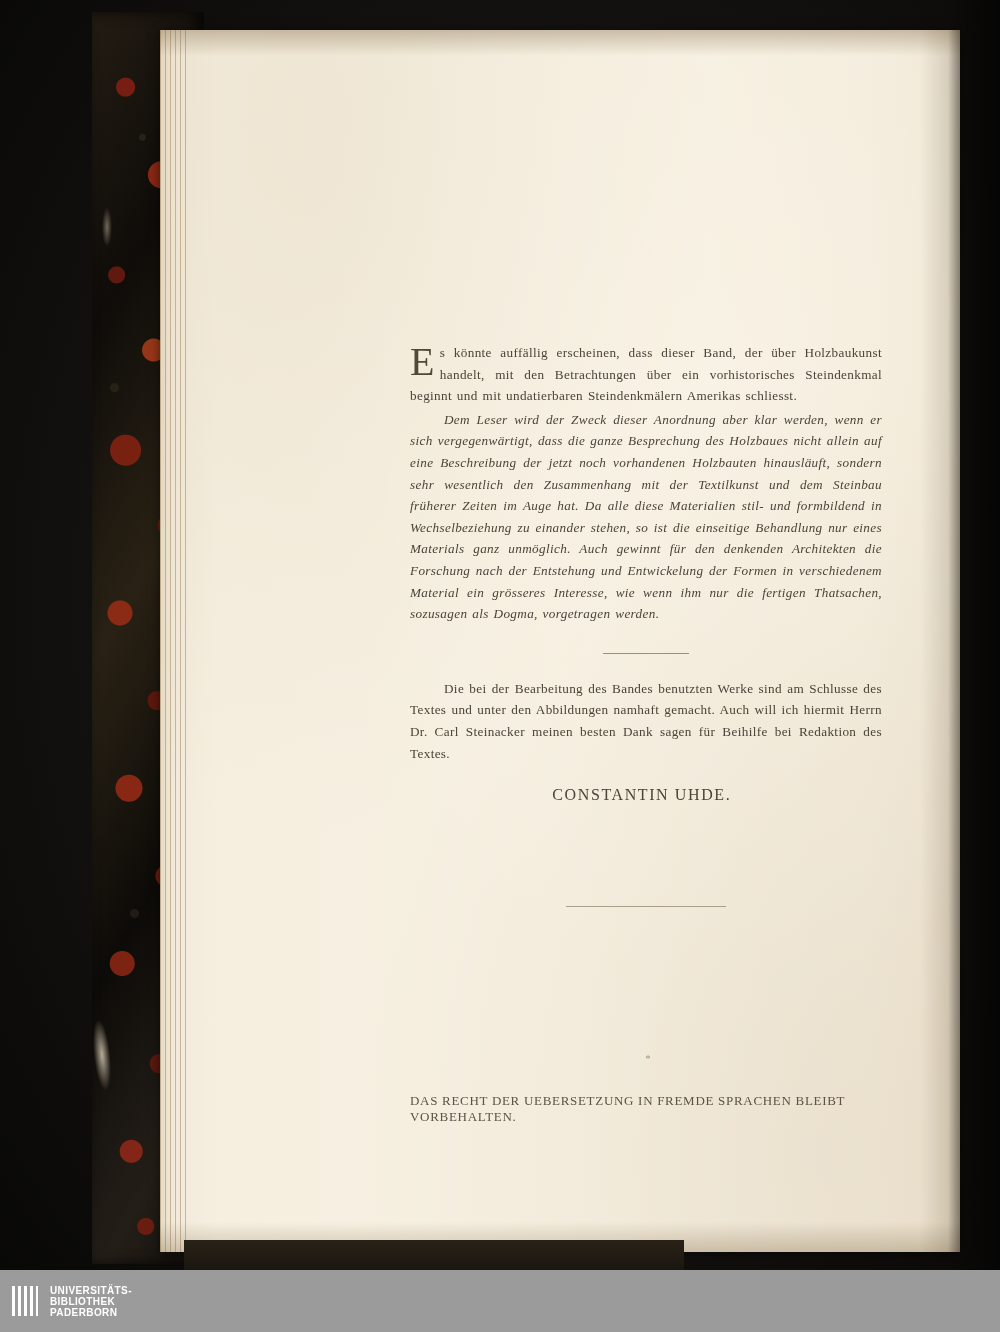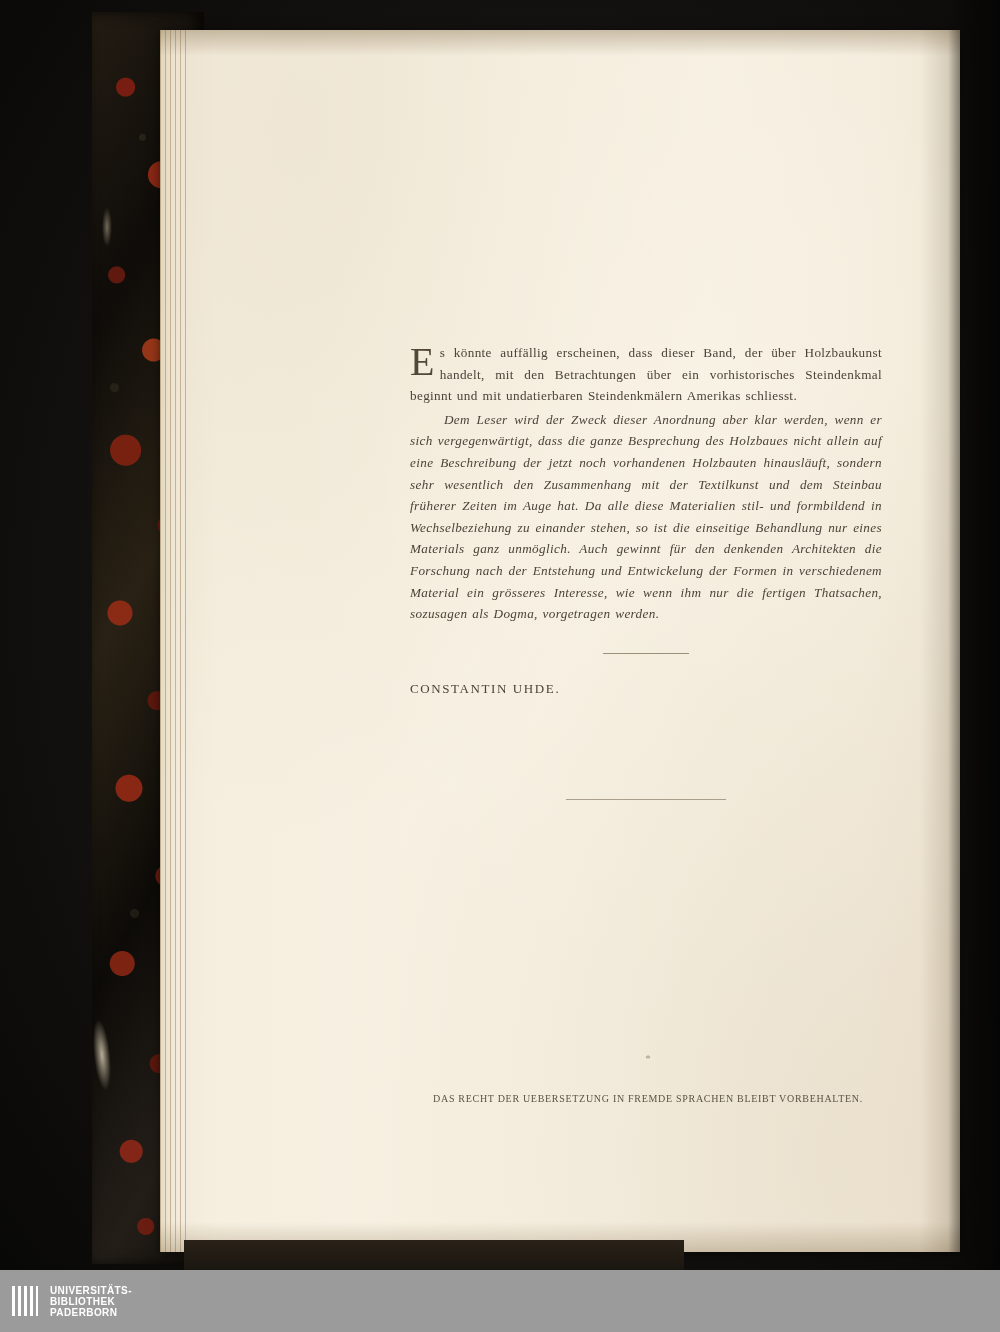--- a/index.html
+++ b/index.html
@@ -204,36 +204,35 @@
   }
   .rule-long {
     width: 160px;
     height: 1px;
     background: #8c7f69;
     margin: 100px auto 0 auto;
     opacity: 0.7;
   }
 
   .signature {
-    margin-top: 8px;
-    text-align: left;
-    font-size: 13px;
+    margin-top: 20px;
+    text-align: center;
+    font-size: 16px;
     letter-spacing: 1.6px;
     color: #4a4338;
     padding-right: 10px;
   }
   .signature .dot { letter-spacing: 0; }
 
   .footnote {
     position: absolute;
     left: 250px;
     top: 1063px;
     width: 476px;
-    text-align: center;
-    font-size: 10px;
+    font-size: 13px;
     letter-spacing: 0.7px;
     color: #5b5343;
   }
   .footnote-mark {
     position: absolute;
     left: 250px;
     top: 1022px;
     width: 476px;
     text-align: center;
     font-size: 11px;
@@ -313,20 +312,21 @@
 
       <div class="text-col">
         <p class="para first-para">
           <span class="dropcap">E</span><span>s könnte auffällig erscheinen, dass dieser Band, der über Holzbaukunst handelt, mit den Betrachtungen über ein vorhistorisches Steindenkmal beginnt und mit undatierbaren Steindenkmälern Amerikas schliesst.</span>
         </p>
 
         <p class="para">Dem Leser wird der Zweck dieser Anordnung aber klar werden, wenn er sich vergegenwärtigt, dass die ganze Besprechung des Holzbaues nicht allein auf eine Beschreibung der jetzt noch vorhandenen Holzbauten hinausläuft, sondern sehr wesentlich den Zusammenhang mit der Textilkunst und dem Steinbau früherer Zeiten im Auge hat. Da alle diese Materialien stil- und formbildend in Wechselbeziehung zu einander stehen, so ist die einseitige Behandlung nur eines Materials ganz unmöglich. Auch gewinnt für den denkenden Architekten die Forschung nach der Entstehung und Entwickelung der Formen in verschiedenem Material ein grösseres Interesse, wie wenn ihm nur die fertigen Thatsachen, sozusagen als Dogma, vorgetragen werden.</p>
 
         <div class="rule-short"></div>
 
+        <p class="para">Die bei der Bearbeitung des Bandes benutzten Werke sind am Schlusse des Textes und unter den Abbildungen namhaft gemacht. Auch will ich hiermit Herrn Dr. Carl Steinacker meinen besten Dank sagen für Beihilfe bei Redaktion des Textes.</p>
 
         <div class="signature"><span>CONSTANTIN UHDE</span><span class="dot">.</span></div>
 
         <div class="rule-long"></div>
       </div>
 
       <div class="footnote-mark">*</div>
       <div class="footnote">DAS RECHT DER UEBERSETZUNG IN FREMDE SPRACHEN BLEIBT VORBEHALTEN.</div>
     </div>
 

